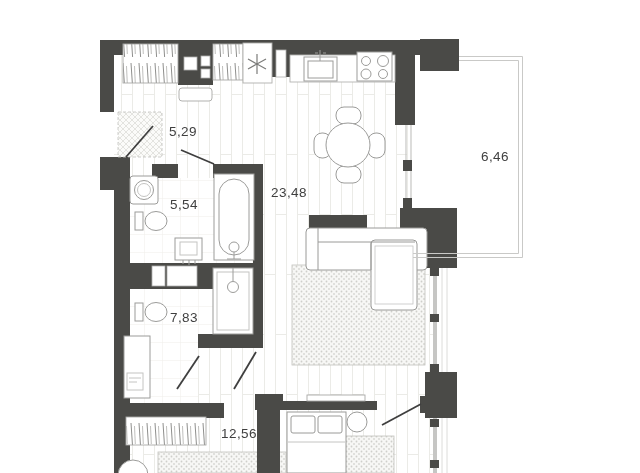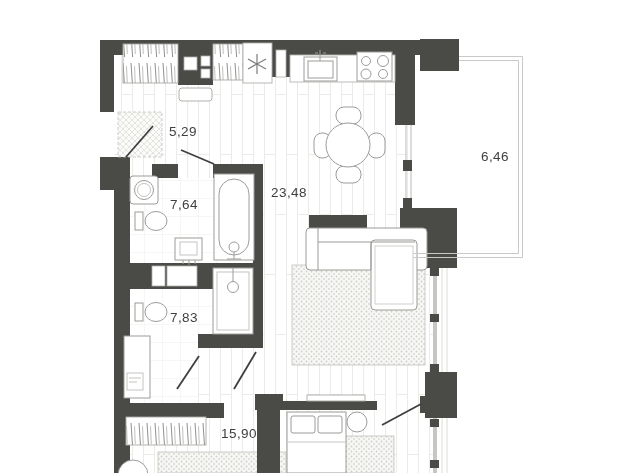--- a/index.html
+++ b/index.html
@@ -256,18 +256,18 @@
     <rect x="430" y="419" width="9" height="8" fill="#4a4a47"></rect>
     <rect x="430" y="460" width="9" height="8" fill="#4a4a47"></rect>
   </g>
   <g stroke="#c9c9c7" stroke-width="1" fill="none">
     <path d="M413,257.5 H522.5 V56.5 H459"></path>
     <path d="M413,253.5 H518.5 V60.5 H459"></path>
   </g>
 </svg>
 
   <span class="room-label" style="left:183px;top:131px;">5,29</span>
-  <span class="room-label" style="left:184px;top:204px;">7,64</span>
+  <span class="room-label" style="left:184px;top:204px;">5,54</span>
   <span class="room-label" style="left:289px;top:192px;">23,48</span>
   <span class="room-label" style="left:483px;top:156px;margin-left:12px;">6,46</span>
   <span class="room-label" style="left:184px;top:317px;">7,83</span>
-  <span class="room-label" style="left:239px;top:433px;">15,90</span>
+  <span class="room-label" style="left:239px;top:433px;">12,56</span>
 </div>
 
 </body></html>

